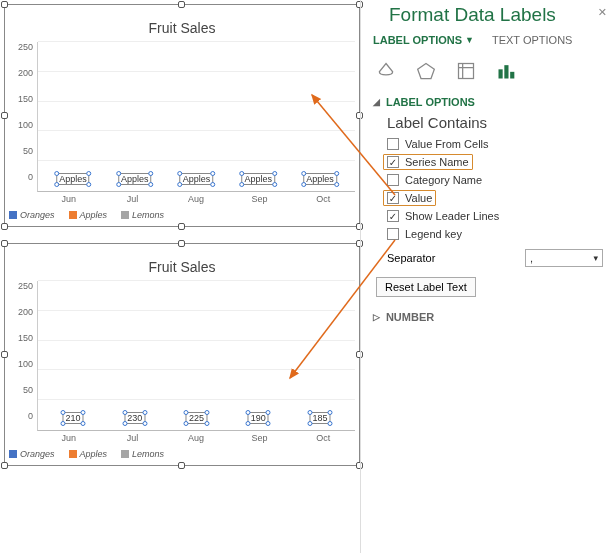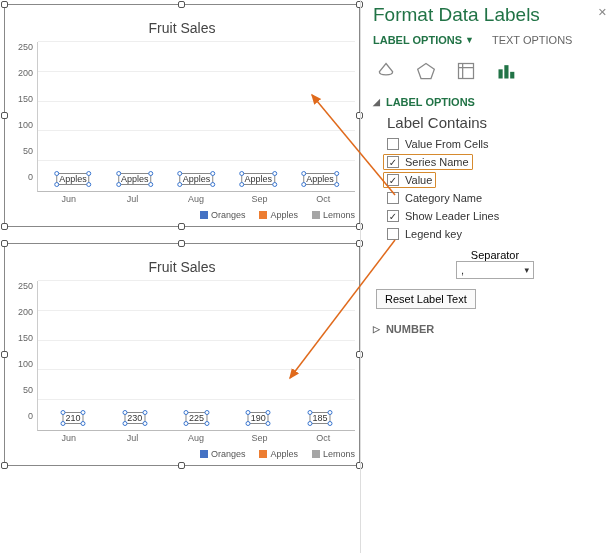--- a/index.html
+++ b/index.html
@@ -19,43 +19,43 @@
   .group { flex: 1; display: flex; justify-content: center; align-items: flex-end; gap: 2px; position: relative; }
   .bar { width: 11px; position: relative; }
   .bar.or { background: #4472C4; box-shadow: inset -3px 0 0 #2f4d87; }
   .bar.ap { background: #ED7D31; box-shadow: inset -3px 0 0 #b85c21; }
   .bar.le { background: #A5A5A5; box-shadow: inset -3px 0 0 #7a7a7a; }
   .dlabel { position: absolute; top: -18px; left: 50%; transform: translateX(-50%); font-size: 9px; color: #333; border: 1px solid #888; padding: 0 2px; background: #fff; white-space: nowrap; }
   .dlh { position:absolute; width:5px; height:5px; border:1px solid #3a76d0; border-radius:50%; background:#fff; }
   .dlh.a{top:-3px;left:-3px}.dlh.b{top:-3px;right:-3px}.dlh.c{bottom:-3px;left:-3px}.dlh.d{bottom:-3px;right:-3px}
   .xaxis { display: flex; padding-left: 28px; }
   .xt { flex:1; text-align:center; font-size:9px; color:#666; padding:2px 0 4px; }
-  .legend { display:flex; justify-content:flex-end; gap:14px; font-size:9px; color:#555; padding:2px 0 4px; }
+  .legend { display:flex; justify-content:flex-start; gap:14px; font-size:9px; color:#555; padding:2px 0 4px;font-style:italic; }
   .lg { display:flex; align-items:center; gap:3px; }
   .sw { width:8px; height:8px; }
   .sw.or{background:#4472C4}.sw.ap{background:#ED7D31}.sw.le{background:#A5A5A5}
 
   .pane { flex:1; border-left:1px solid #ddd; padding:4px 10px 0 12px; position:relative; }
-  .pane-title { color:#217346; font-size:19px; font-weight:400; padding-bottom:8px; }
+  .pane-title { color:#217346; font-size:19px; font-weight:400; padding-bottom:8px;margin-left:16px; }
   .closex { position:absolute; top:6px; right:6px; font-size:11px; color:#888; }
   .tabrow { display:flex; gap:18px; font-size:11px; padding-bottom:8px; align-items:center; }
   .tab-active { color:#217346; font-weight:700; display:flex; align-items:center; gap:3px; }
   .tab-in { color:#666; }
   .chev { font-size:9px; }
   .iconrow { display:flex; gap:18px; padding:6px 0 10px 2px; }
   .ic { width:22px; height:22px; display:flex; align-items:center; justify-content:center; }
   .ic svg { width:20px; height:20px; }
   .section-hdr { display:flex; align-items:center; gap:6px; font-size:11px; font-weight:700; color:#217346; padding:4px 0; cursor:pointer; }
   .section-hdr.collapsed { color:#666; }
   .tri { font-size:9px; color:#666; }
   .sub { font-size:15px; color:#444; padding:2px 0 4px 14px; }
   .chk-row { display:flex; align-items:center; gap:6px; font-size:11px; color:#333; padding:3px 0 3px 14px; }
   .chkbox { width:12px; height:12px; border:1px solid #888; display:flex; align-items:center; justify-content:center; font-size:10px; color:#333; background:#fff; }
   .hl { border:1.5px solid #d68a2e; padding:1px 3px; margin:-2px -4px; border-radius:1px; }
-  .sep-row { display:flex; align-items:center; justify-content:space-between; padding:6px 0 6px 14px; font-size:11px;flex-direction:column; }
+  .sep-row { display:flex; align-items:center; justify-content:space-between; padding:6px 0 6px 14px; font-size:11px; }
   .dd { width:78px; height:18px; border:1px solid #aaa; display:flex; align-items:center; justify-content:space-between; padding:0 4px; font-size:11px; color:#333; }
   .btn { margin:4px 0 10px 3px; border:1px solid #aaa; background:#fafafa; font-size:11px; padding:3px 8px; display:inline-block; }
   .arrow-svg { position:absolute; top:0; left:0; pointer-events:none; }
 </style>
 </head>
 <body>
 
 <div class="charts-col">
 
   <div class="chart-card sel">
@@ -273,28 +273,28 @@
       <span class="chkbox"></span>
       <span>Value From Cells</span>
     </div>
   <div class="chk-row">
       <span class="hl" style="display:flex;align-items:center;gap:6px;">
         <span class="chkbox">✓</span>
         <span>Series Name</span>
       </span>
     </div>
   <div class="chk-row">
+      <span class="chkbox"></span>
+      <span>Category Name</span>
+    </div>
+  <div class="chk-row">
       <span class="hl" style="display:flex;align-items:center;gap:6px;">
         <span class="chkbox">✓</span>
         <span>Value</span>
       </span>
-    </div>
-  <div class="chk-row">
-      <span class="chkbox"></span>
-      <span>Category Name</span>
     </div>
   <div class="chk-row">
       <span class="chkbox">✓</span>
       <span>Show Leader Lines</span>
     </div>
   <div class="chk-row">
       <span class="chkbox"></span>
       <span>Legend key</span>
     </div>
   <div class="sep-row">

